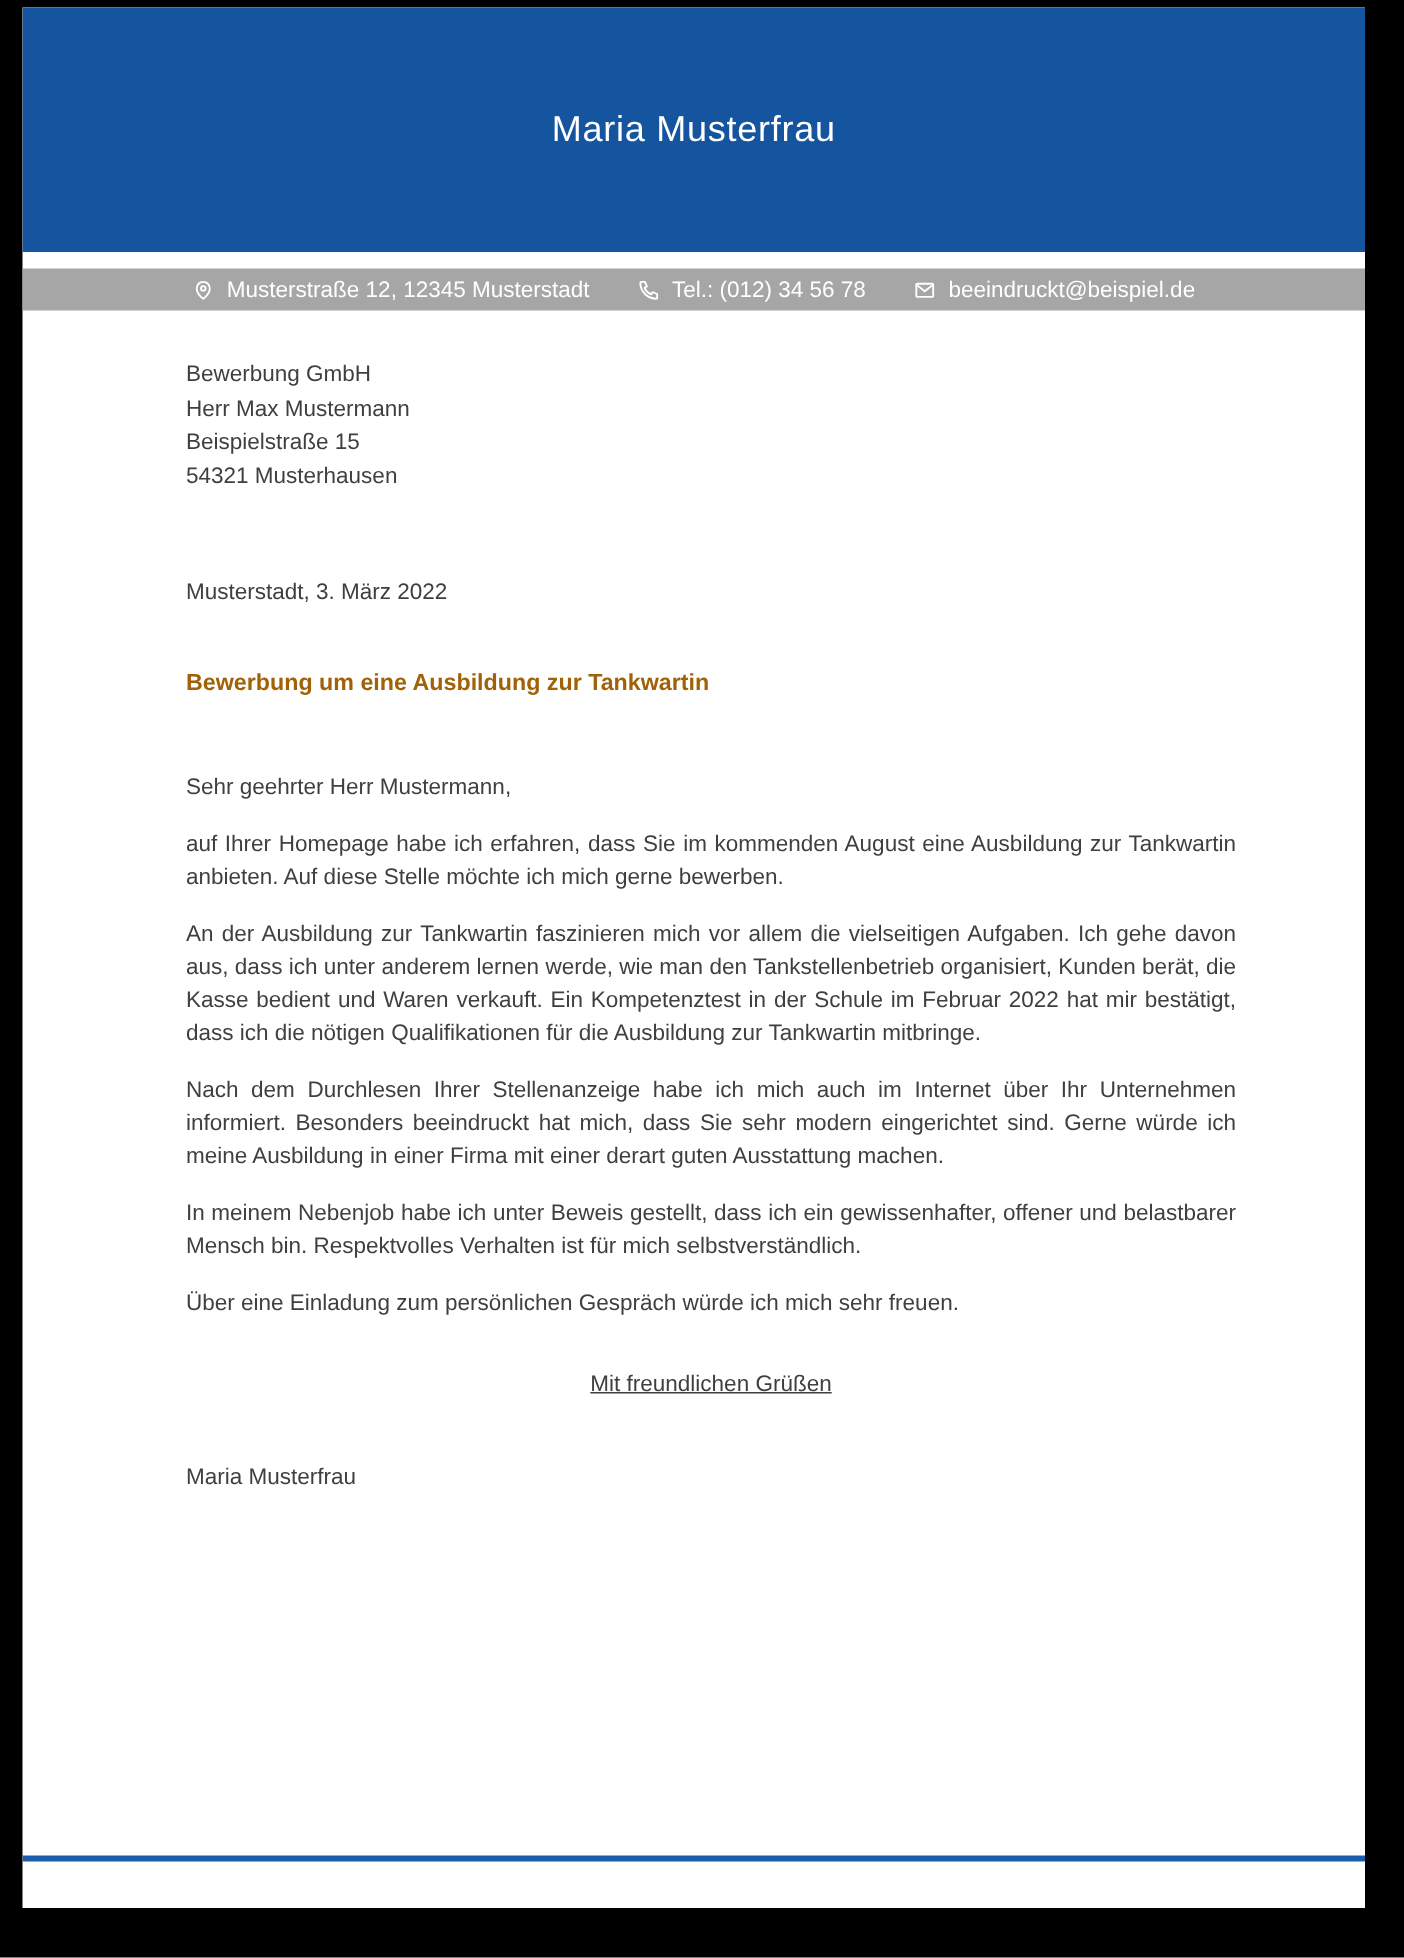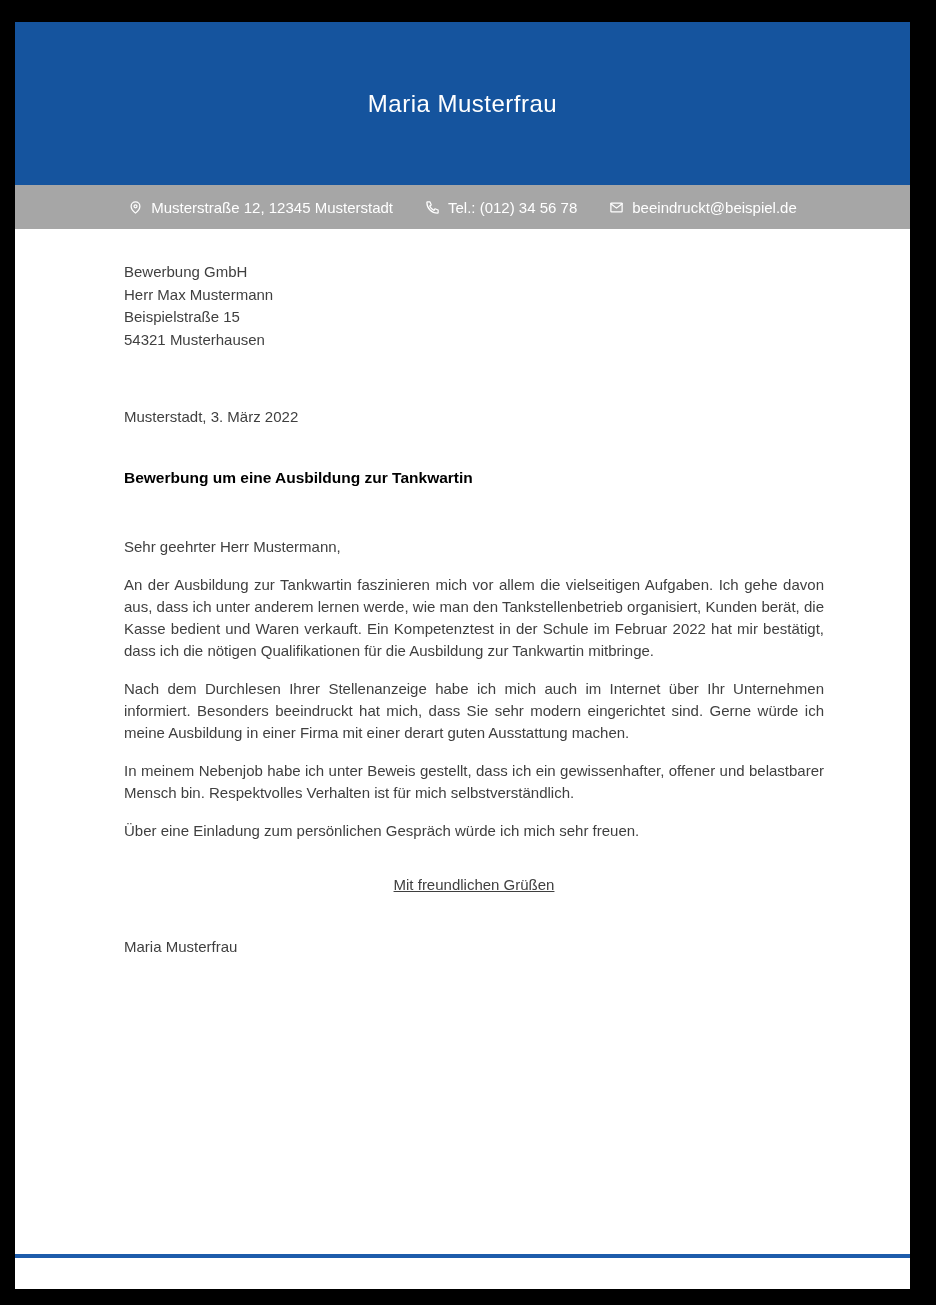--- a/index.html
+++ b/index.html
@@ -6,42 +6,43 @@
   body {
     width: 936px;
     height: 1305px;
     background: #000000;
     position: relative;
     font-family: "Liberation Sans", sans-serif;
   }
   .page {
     position: absolute;
     left: 15px;
-    top: 22px;
+    top: 5px;
     width: 895px;
     height: 1267px;
     background: #ffffff;
     overflow: hidden;
   }
   .header-band {
     height: 163px;
     background: #15549e;
     display: flex;
     align-items: center;
     justify-content: center;
   }
   .header-band h1 {
     margin: 0;
     color: #ffffff;
     font-size: 24px;
     font-weight: 400;
     letter-spacing: 0.5px;
   }
   .contact-band {
-    height: 44px;
+    margin-top: 11px;
+    height: 28px;
     background: #a6a6a6;
     color: #ffffff;
     display: flex;
     align-items: center;
     justify-content: center;
     gap: 32px;
     font-size: 15px;
   }
   .contact-item {
     display: inline-flex;
@@ -63,21 +64,21 @@
     margin-top: 32px;
     line-height: 22.5px;
   }
   .date-line {
     margin-top: 57px;
   }
   .subject {
     margin-top: 44px;
     font-weight: 700;
     font-size: 15.5px;
-    color: #000000;
+    color: #a16207;
   }
   .content p {
     margin: 16px 0 0 0;
     line-height: 22px;
     text-align: justify;
   }
   p.salutation { margin-top: 49px; text-align: left; }
   p.closing    { margin-top: 32px; text-align: center; text-decoration: underline; }
   p.signature  { margin-top: 40px; text-align: left; }
   .bottom-rule {
@@ -137,20 +138,21 @@
       <div>Beispielstraße 15</div>
       <div>54321 Musterhausen</div>
     </div>
 
     <div class="date-line">Musterstadt, 3. März 2022</div>
 
     <div class="subject">Bewerbung um eine Ausbildung zur Tankwartin</div>
 
     <p class="salutation">Sehr geehrter Herr Mustermann,</p>
 
+    <p>auf Ihrer Homepage habe ich erfahren, dass Sie im kommenden August eine Ausbildung zur Tankwartin anbieten. Auf diese Stelle möchte ich mich gerne bewerben.</p>
     <p>An der Ausbildung zur Tankwartin faszinieren mich vor allem die vielseitigen Aufgaben. Ich gehe davon aus, dass ich unter anderem lernen werde, wie man den Tankstellenbetrieb organisiert, Kunden berät, die Kasse bedient und Waren verkauft. Ein Kompetenztest in der Schule im Februar 2022 hat mir bestätigt, dass ich die nötigen Qualifikationen für die Ausbildung zur Tankwartin mitbringe.</p>
     <p>Nach dem Durchlesen Ihrer Stellenanzeige habe ich mich auch im Internet über Ihr Unternehmen informiert. Besonders beeindruckt hat mich, dass Sie sehr modern eingerichtet sind. Gerne würde ich meine Ausbildung in einer Firma mit einer derart guten Ausstattung machen.</p>
     <p>In meinem Nebenjob habe ich unter Beweis gestellt, dass ich ein gewissenhafter, offener und belastbarer Mensch bin. Respektvolles Verhalten ist für mich selbstverständlich.</p>
     <p>Über eine Einladung zum persönlichen Gespräch würde ich mich sehr freuen.</p>
 
     <p class="closing">Mit freundlichen Grüßen</p>
     <p class="signature">Maria Musterfrau</p>
 
   </main>
 

